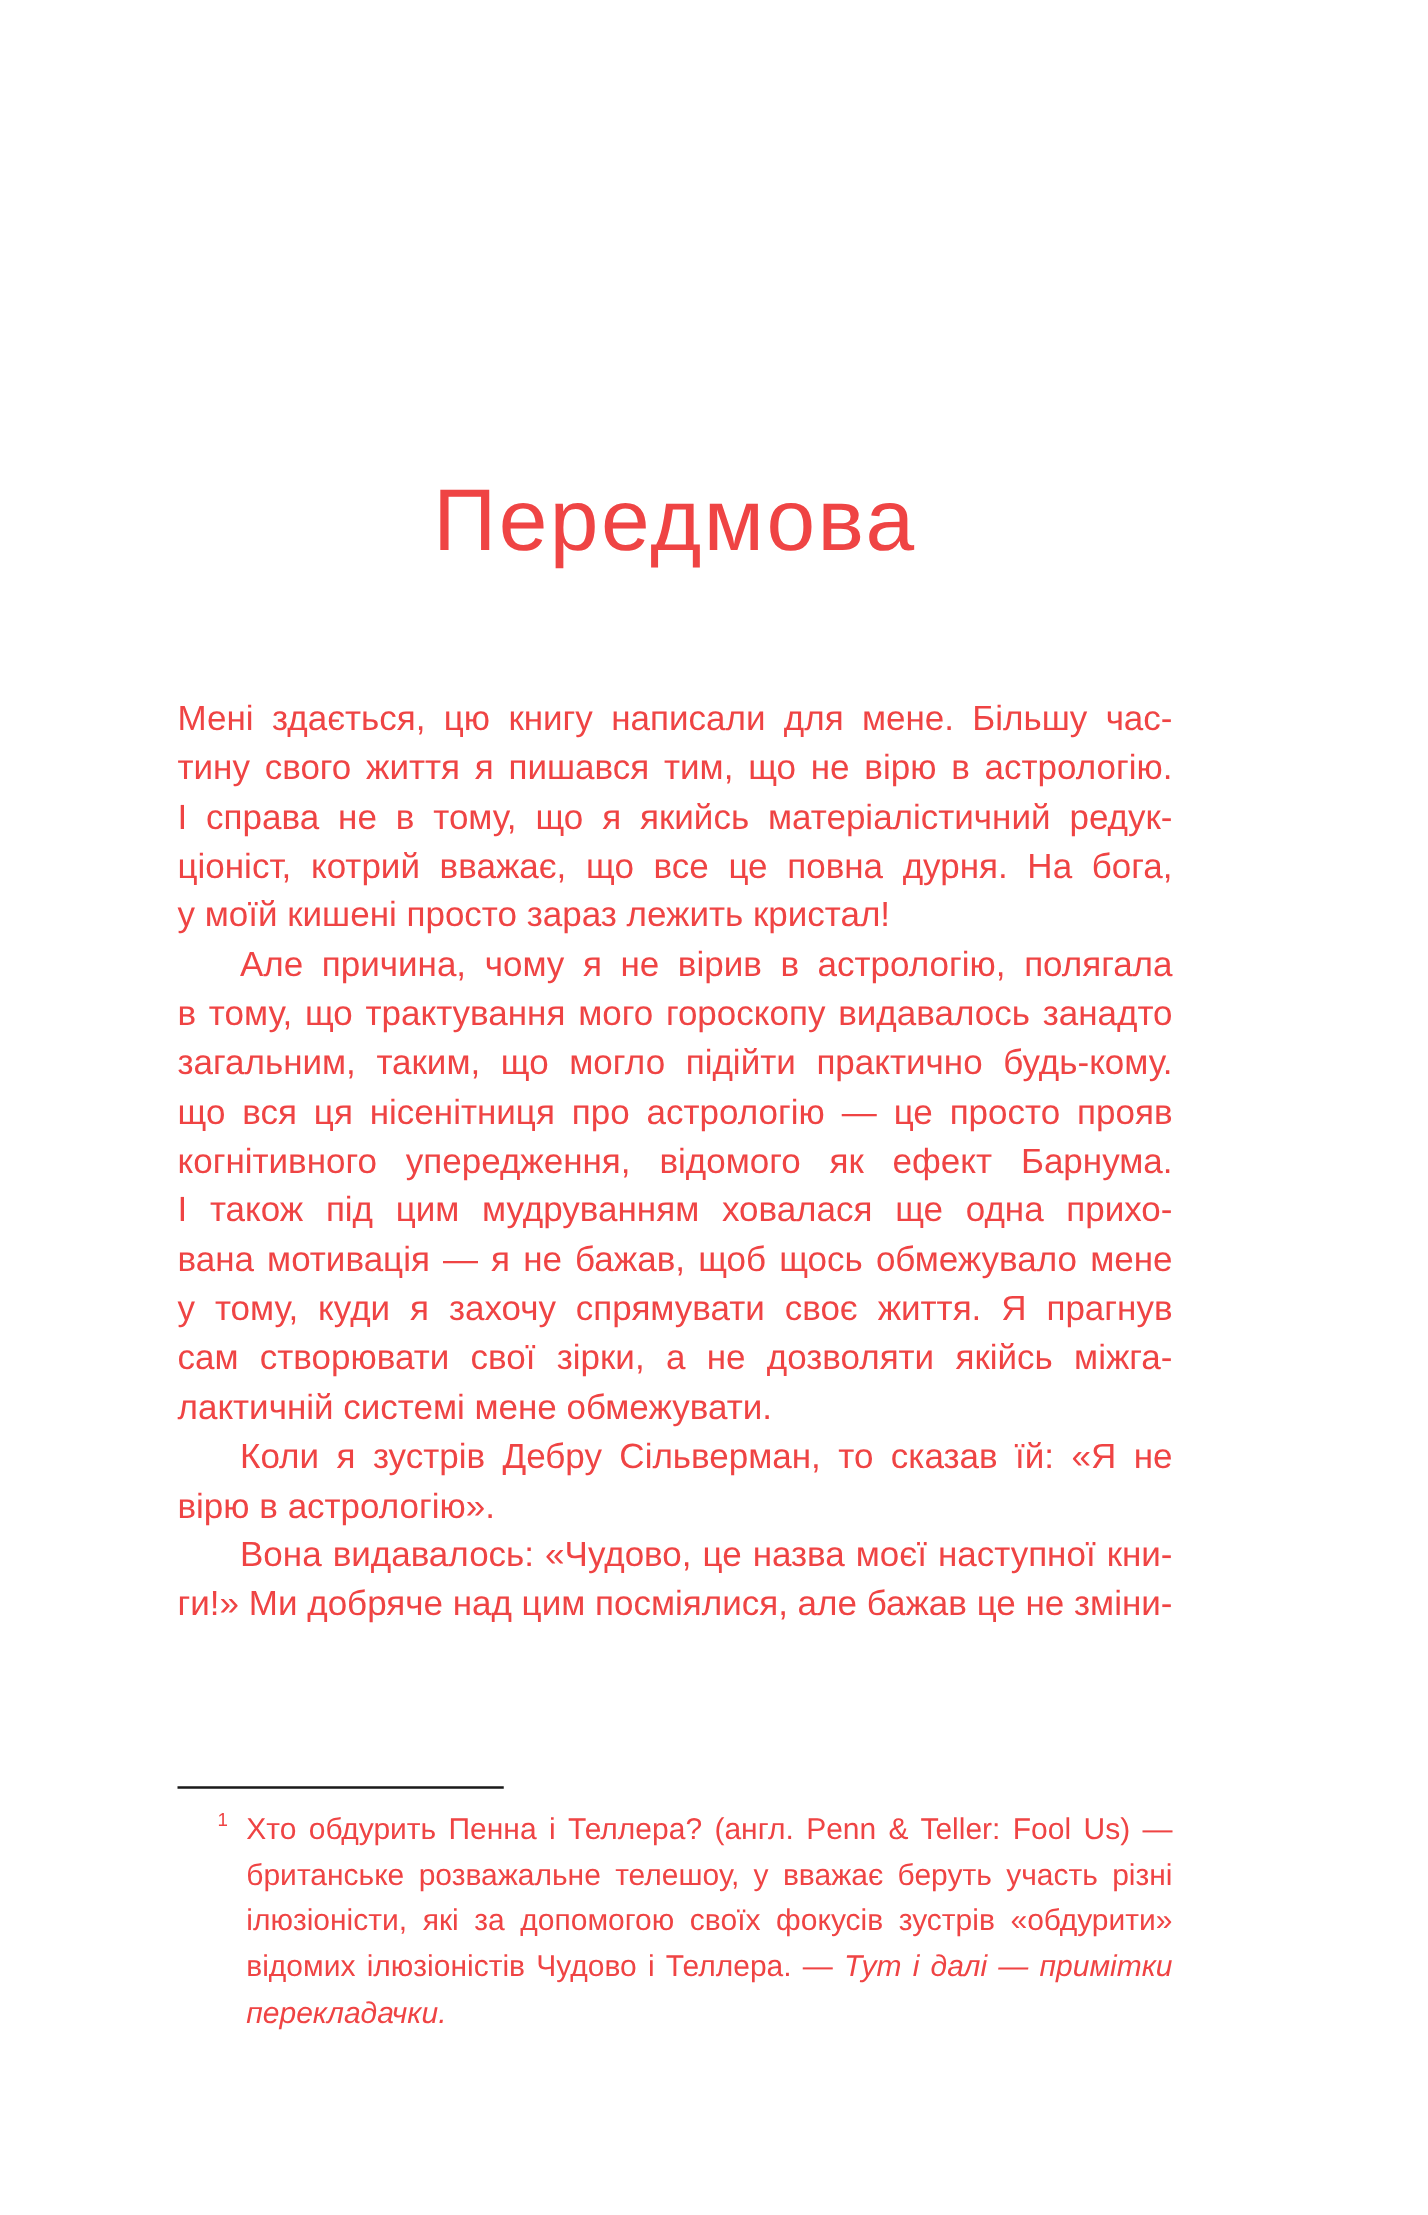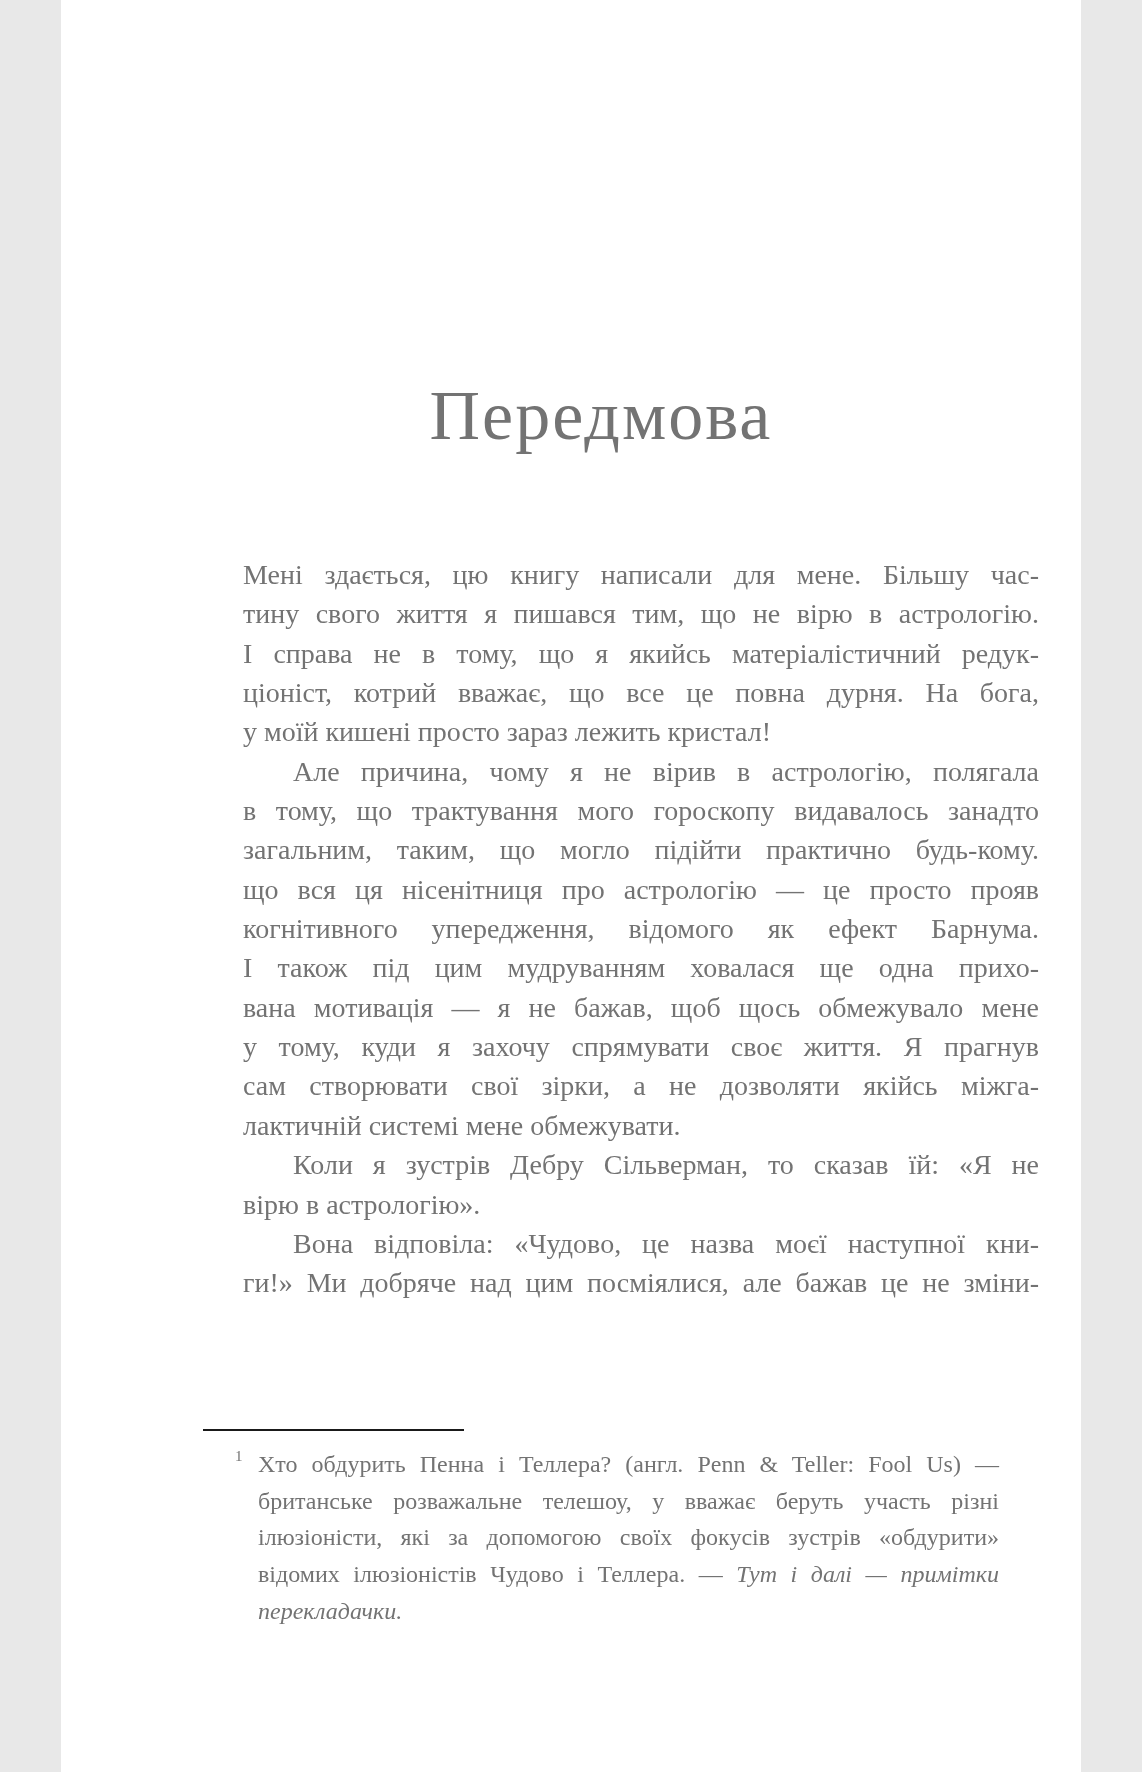--- a/index.html
+++ b/index.html
@@ -1,44 +1,43 @@
 <!DOCTYPE html>
 <html lang="uk"><head>
 <meta charset="utf-8">
 <style>
   html, body { margin: 0; padding: 0; background: #e8e8e8; }
   .page {
     position: relative;
-    width: 1020px;
+    width: 1142px;
     height: 1772px;
     margin: 0 auto;
     background: #ffffff;
-    color: #737373;
-    font-family: Liberation Serif, serif;
+    color: #ef4444;
+    font-family: Liberation Sans, sans-serif;
     overflow: hidden;
   }
   .chapter-title {
     position: absolute;
     left: 142px;
     top: 334px;
     width: 796px;
     font-size: 70px;
     line-height: 1;
     font-weight: 400;
     text-align: center;
     letter-spacing: 2px;
   }
   .body-text {
     position: absolute;
     left: 142px;
     top: 555px;
     width: 796px;
     font-size: 28px;
     line-height: 39.35px;
-    margin-left: 40px;
   }
   .line {
     text-align: justify;
     text-align-last: justify;
   }
   .line.indent { text-indent: 50px; }
   .line.pend { text-align-last: left; }
   .fn-rule {
     position: absolute;
     left: 142px;
@@ -88,21 +87,21 @@
     <div class="line">загальним, таким, що могло підійти практично будь-кому.</div>
     <div class="line">що вся ця нісенітниця про астрологію — це просто прояв</div>
     <div class="line">когнітивного упередження, відомого як ефект Барнума.</div>
     <div class="line">І також під цим мудруванням ховалася ще одна прихо-</div>
     <div class="line">вана мотивація — я не бажав, щоб щось обмежувало мене</div>
     <div class="line">у тому, куди я захочу спрямувати своє життя. Я прагнув</div>
     <div class="line">сам створювати свої зірки, а не дозволяти якійсь міжга-</div>
     <div class="line pend">лактичній системі мене обмежувати.</div>
     <div class="line indent">Коли я зустрів Дебру Сільверман, то сказав їй: «Я не</div>
     <div class="line pend">вірю в астрологію».</div>
-    <div class="line indent">Вона відповіла: «Чудово, це назва моєї наступної кни-</div>
+    <div class="line indent">Вона видавалось: «Чудово, це назва моєї наступної кни-</div>
     <div class="line">ги!» Ми добряче над цим посміялися, але бажав це не зміни-</div>
   </div>
 
   <div class="fn-rule"></div>
 
   <div class="footnote">
     <div class="fn-line">
       <span class="fn-marker">1</span><span>Хто обдурить Пенна і Теллера? (англ. Penn &amp; Teller: Fool Us) —</span>
     </div>
     <div class="fn-line">британське розважальне телешоу, у вважає беруть участь різні</div>

